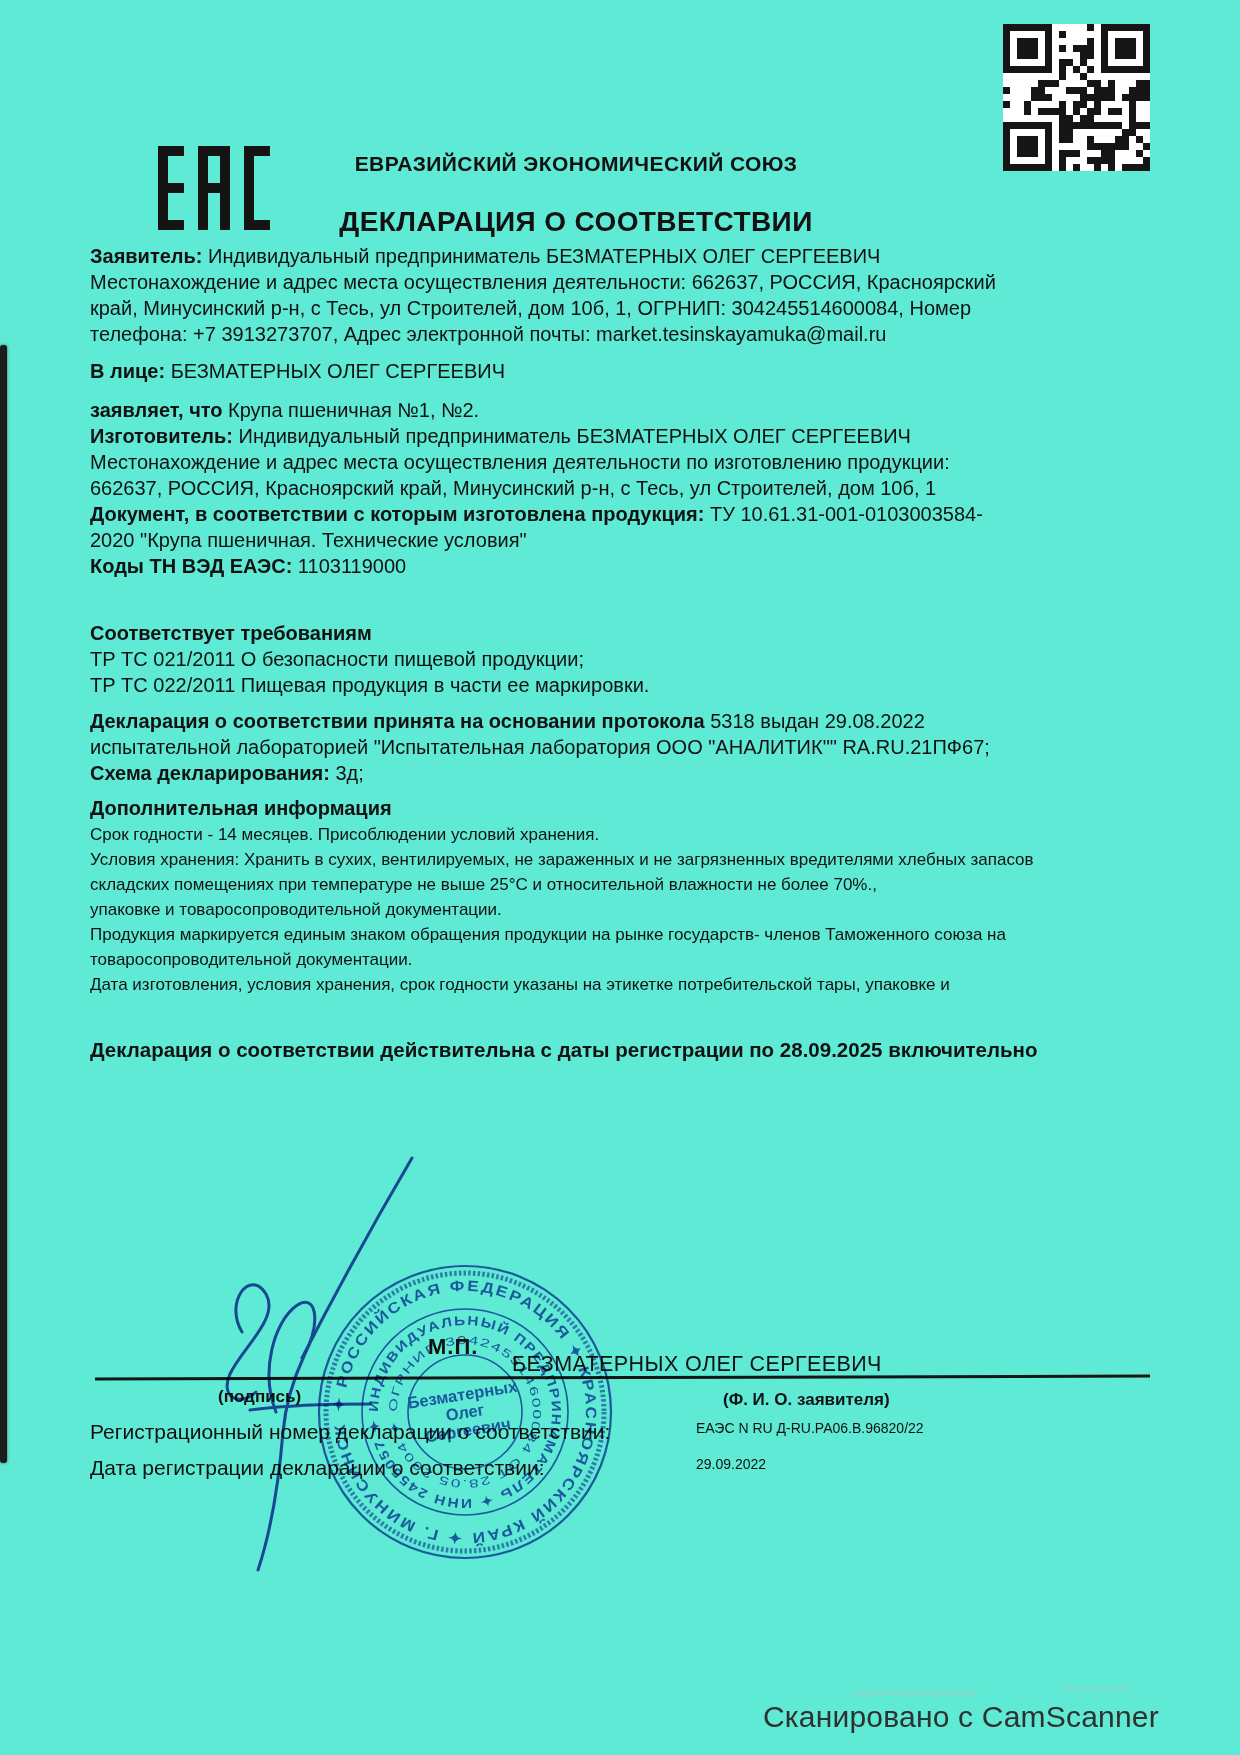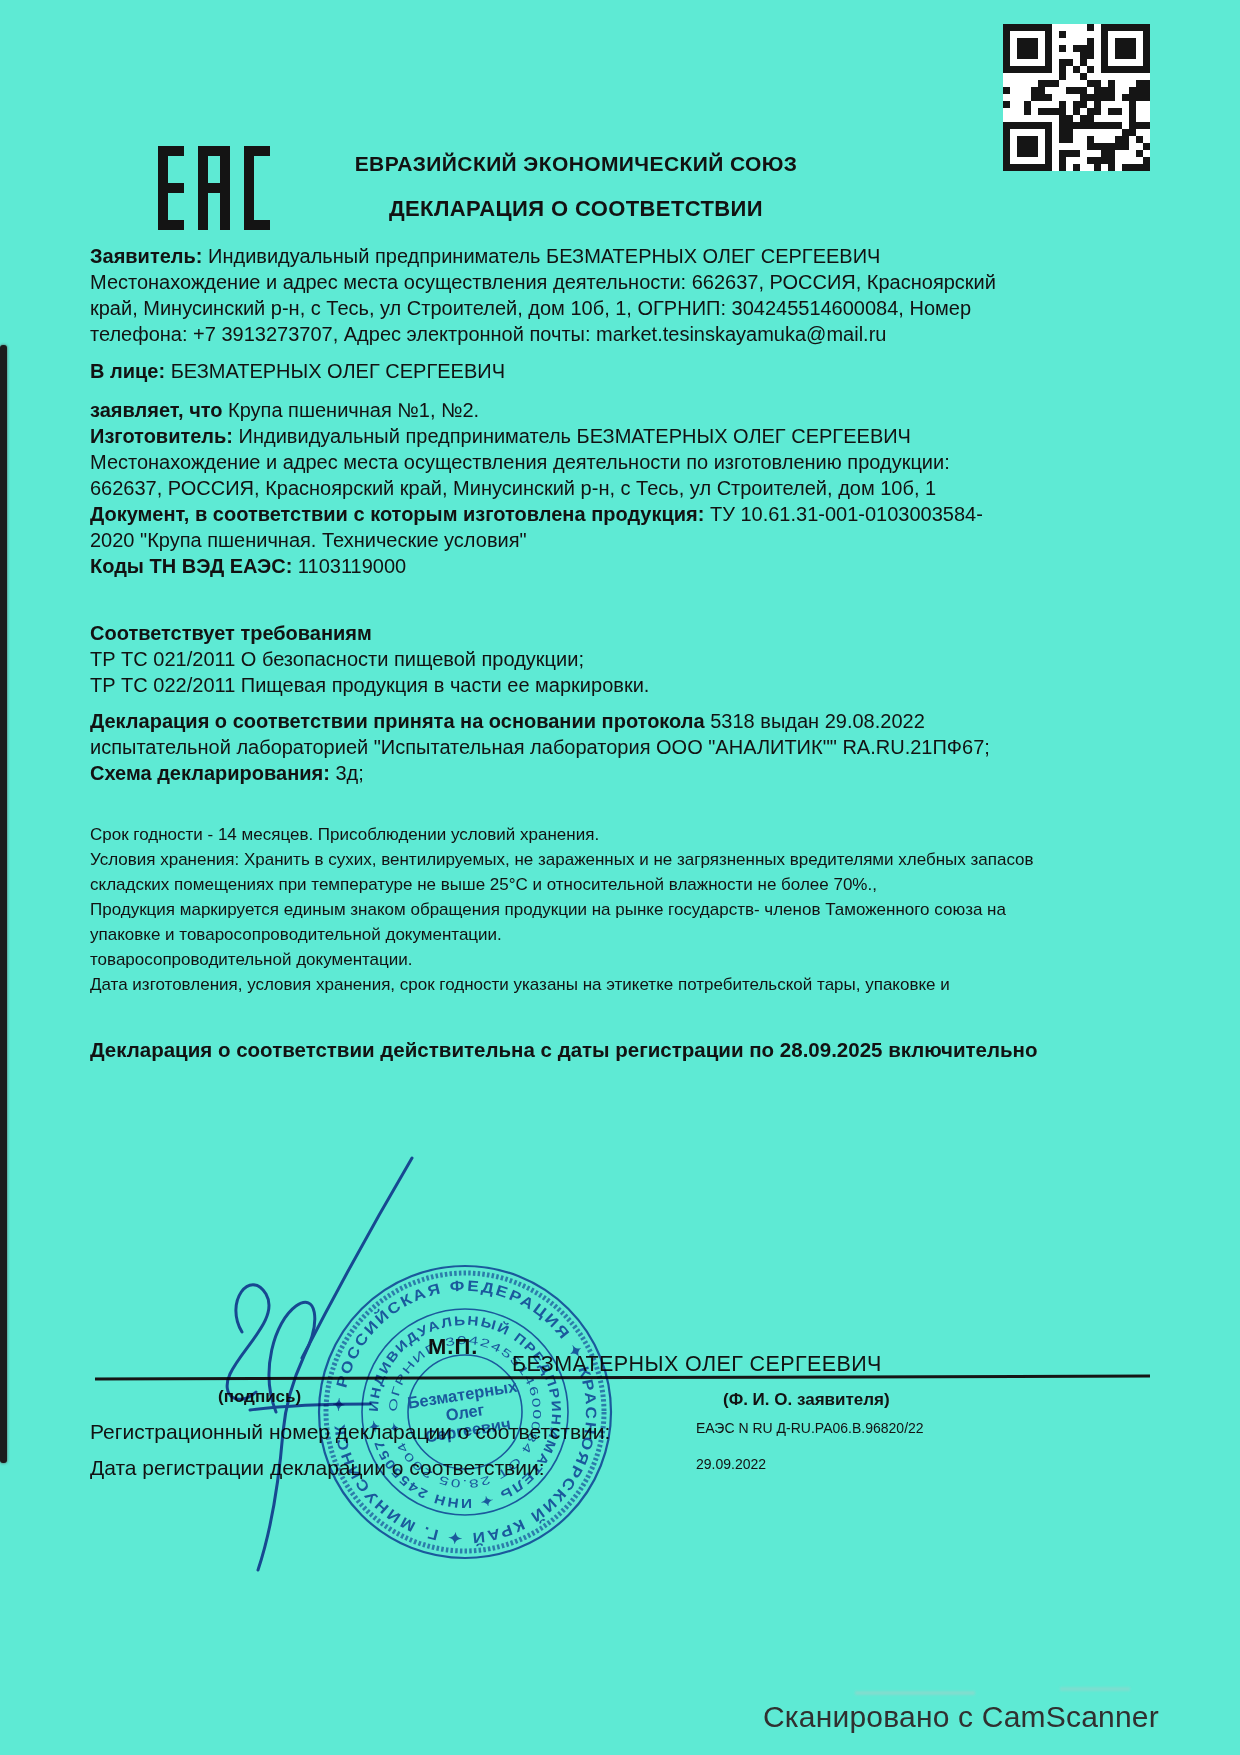--- a/index.html
+++ b/index.html
@@ -9,21 +9,21 @@
   }
   
   .edge-strip{position:absolute;left:0;top:345px;width:7px;height:1118px;background:#1c1c1c;border-radius:3px;box-shadow:0 0 3px #555;}
   
   .eac-logo{position:absolute;left:158px;top:146px;}
   
   .qr{position:absolute;left:1003px;top:24px;}
   
   .titles{position:absolute;left:90px;top:152px;width:972px;text-align:center;}
   .titles .t1{font-size:21px;font-weight:bold;letter-spacing:.4px;}
-  .titles .t2{font-size:22px;font-weight:bold;letter-spacing:.4px;margin-top:20px;}
+  .titles .t2{font-size:28px;font-weight:bold;letter-spacing:.4px;margin-top:30px;}
   
   .blk{position:absolute;left:90px;width:1075px;font-size:20px;line-height:26px;}
   .ln{display:block;white-space:nowrap;}
   .ln b{font-weight:bold;}
   .blk-applicant{top:243px;}
   .blk-person{top:358px;}
   .blk-product{top:397px;}
   .blk-req{top:620px;}
   .blk-basis{top:708px;}
   .blk-add-h{top:795px;font-weight:bold;}
@@ -238,26 +238,27 @@
     <span class="ln">ТР ТС 021/2011 О безопасности пищевой продукции;</span>
     <span class="ln">ТР ТС 022/2011 Пищевая продукция в части ее маркировки.</span>
   </div>
 
   <div class="blk blk-basis">
     <span class="ln"><b>Декларация о соответствии принята на основании протокола</b><span> 5318 выдан 29.08.2022</span></span>
     <span class="ln"><span>испытательной лабораторией "Испытательная лаборатория ООО "АНАЛИТИК"" RA.RU.21ПФ67;</span></span>
     <span class="ln"><b>Схема декларирования:</b><span> 3д;</span></span>
   </div>
 
+  <div class="blk blk-add-h">Дополнительная информация</div>
   <div class="blk blk-add">
     <span class="ln">Срок годности - 14 месяцев. Присоблюдении условий хранения.</span>
     <span class="ln">Условия хранения: Хранить в сухих, вентилируемых, не зараженных и не загрязненных вредителями хлебных запасов</span>
     <span class="ln">складских помещениях при температуре не выше 25°С и относительной влажности не более 70%.,</span>
+    <span class="ln">упаковке и товаросопроводительной документации.</span>
     <span class="ln">Продукция маркируется единым знаком обращения продукции на рынке государств- членов Таможенного союза на</span>
-    <span class="ln">упаковке и товаросопроводительной документации.</span>
     <span class="ln">товаросопроводительной документации.</span>
     <span class="ln">Дата изготовления, условия хранения, срок годности указаны на этикетке потребительской тары, упаковке и</span>
   </div>
 
   <div class="blk blk-validity">Декларация о соответствии действительна с даты регистрации по 28.09.2025 включительно</div>
 
   <div class="mp">М.П.</div>
   <div class="applicant-name">БЕЗМАТЕРНЫХ ОЛЕГ СЕРГЕЕВИЧ</div>
   <div class="sig-line"></div>
   <div class="cap-sign">(подпись)</div>

